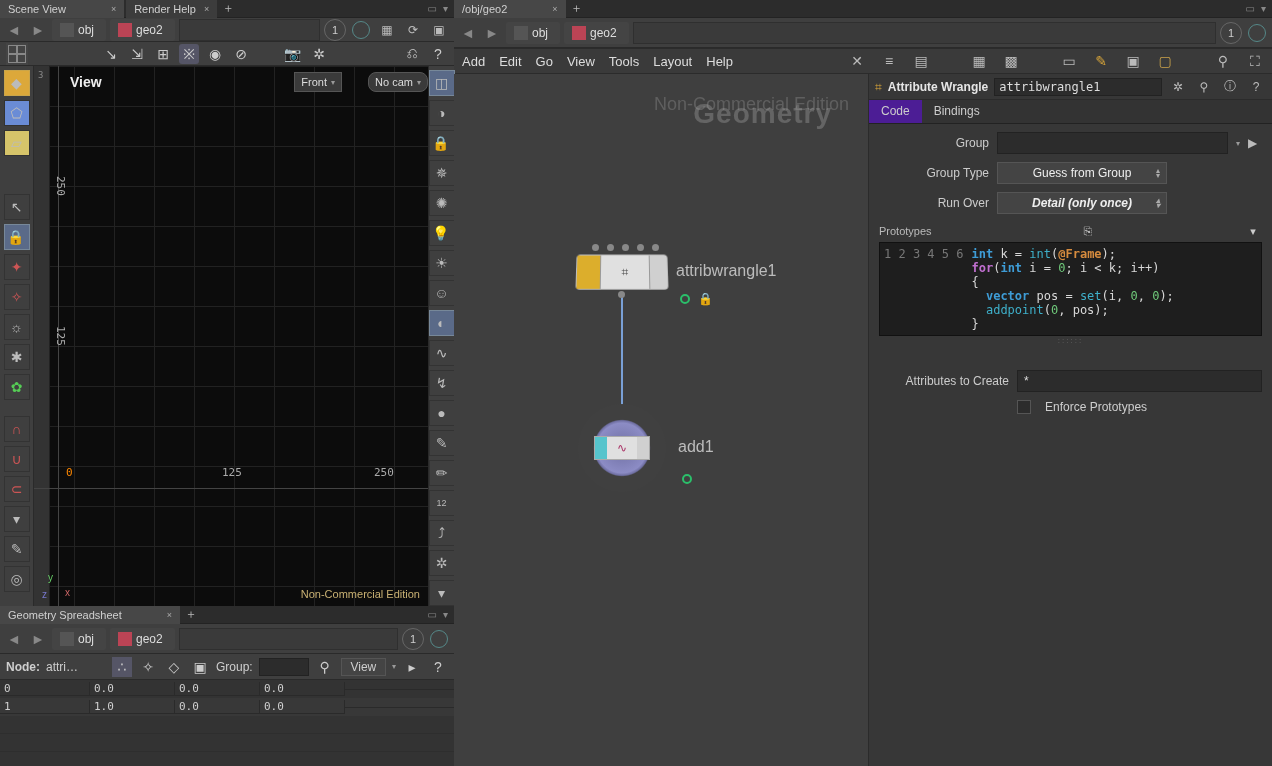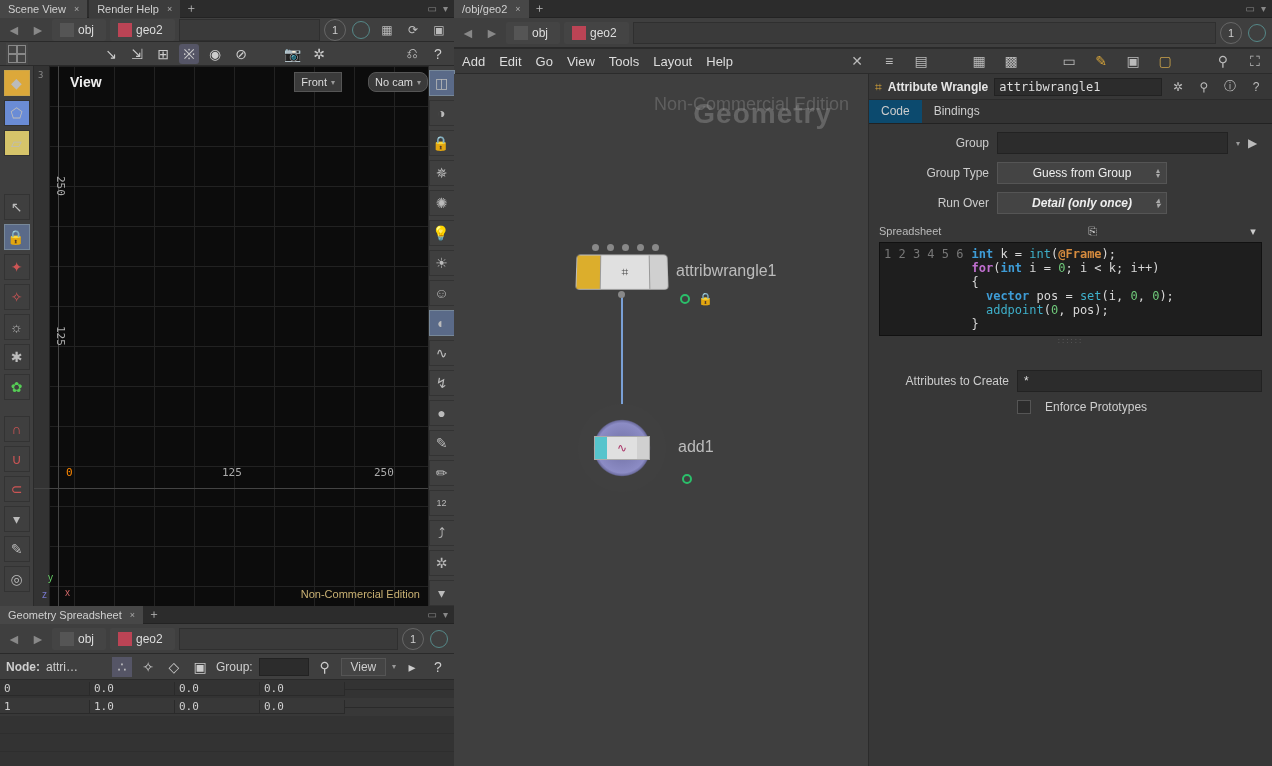--- a/index.html
+++ b/index.html
@@ -12,21 +12,21 @@
     height: 766px;
     overflow: hidden;
     display:flex;
   }
   .leftpane { width:454px; height:766px; display:flex; flex-direction:column; background:#333; position:relative; }
   .rightpane { width:818px; height:766px; display:flex; flex-direction:column; background:#3a3a3a; }
 
   
   .tabstrip { height:18px; background:#2c2c2c; display:flex; align-items:center; border-bottom:1px solid #232323;}
   .tab { background:#3c3c3c; height:18px; display:flex; align-items:center; padding:0 8px; margin-right:2px; font-size:11px; color:#d0d0d0; position:relative; }
-  .tab.active { background:#474747; }
+  .tab.active { background:#474747;gap:37px; }
   .tab .close { margin-left:8px; color:#aaa; font-size:9px; }
   .tabstrip .plus { width:18px; text-align:center; color:#bbb; }
   .tabstrip .right { margin-left:auto; display:flex; align-items:center; gap:6px; padding-right:6px; }
   .tabstrip .winicon { color:#888; font-size:10px; }
 
   
   .navrow { height:30px; background:#3f3f3f; display:flex; align-items:center; padding:0 4px; gap:4px; border-bottom:1px solid #2a2a2a;}
   .arrowbtn { width:20px; height:20px; color:#888; display:flex;align-items:center;justify-content:center; font-size:14px;}
   .crumb { height:22px; background:#444; display:flex; align-items:center; padding:0 8px; border-radius:2px; font-size:12px; color:#ddd; gap:4px;}
   .crumb .smicon { width:14px; height:14px; background:#555; display:inline-block;}
@@ -108,21 +108,21 @@
   .ringflag{position:absolute;top:70px;left:104px;width:10px;height:10px;border:2px solid #2bbf6a;border-radius:50%;}
 
   
   .parampane { position:absolute; right:0; top:0; width:404px; bottom:0; background:#373737; border-left:1px solid #2b2b2b; display:flex;flex-direction:column;}
   .paramhdr { height:26px; display:flex;align-items:center;padding:0 6px;gap:6px;border-bottom:1px solid #2b2b2b;}
   .paramhdr .title{font-size:12px;font-weight:bold;color:#e6e6e6;}
   .paramhdr input{background:#2c2c2c;border:1px solid #222;color:#ddd;font-family:monospace;font-size:12px;padding:2px 4px;flex:1;height:18px;}
   .paramhdr .pic{width:20px;height:20px;color:#bbb;display:flex;align-items:center;justify-content:center;}
   .ptabs { height:24px; display:flex; background:#333; border-bottom:1px solid #222;}
   .ptab { padding:4px 12px; font-size:12px; color:#ccc; background:#333;}
-  .ptab.active{background:#0c4a6e;}
+  .ptab.active{background:#4c1d95;}
   .pbody { padding:8px 10px; display:flex;flex-direction:column;gap:8px; font-size:12px;}
   .prow { display:flex; align-items:center; gap:8px;}
   .prow .lab { width:110px; text-align:right; color:#ccc;}
   .prow .field { flex:1; height:22px; background:#2c2c2c; border:1px solid #222; padding:0 6px; display:flex;align-items:center; color:#ddd;}
   .prow .sel { flex:1; height:22px; background:#444; border:1px solid #555; display:flex;align-items:center;justify-content:center; color:#eee; position:relative;}
   .prow .sel.em{font-style:italic;font-weight:bold;}
   .prow .sel .updown{position:absolute;right:6px;color:#aaa;font-size:8px;line-height:5px;}
   .prow .tri{width:14px;color:#bbb;}
   .vexarea { position:relative;}
   .vexlabel{font-size:11px;color:#bbb;margin-bottom:2px;display:flex;align-items:center;}
@@ -473,21 +473,21 @@
         <div class="prow">
           <div class="lab">Run Over</div>
           <div class="sel em" style="max-width:170px;">
             <span>Detail (only once)</span>
             <span class="updown">▴<br>▾</span>
           </div>
         </div>
 
         <div class="vexarea">
           <div class="vexlabel">
-            <span>Spreadsheet</span>
+            <span>Prototypes</span>
             <span class="vxbtn">⎘</span>
             <span class="vxbtn">▾</span>
           </div>
           <div class="code">
             <div class="gutter" id="code-gutter">1
 2
 3
 4
 5
 6</div>

